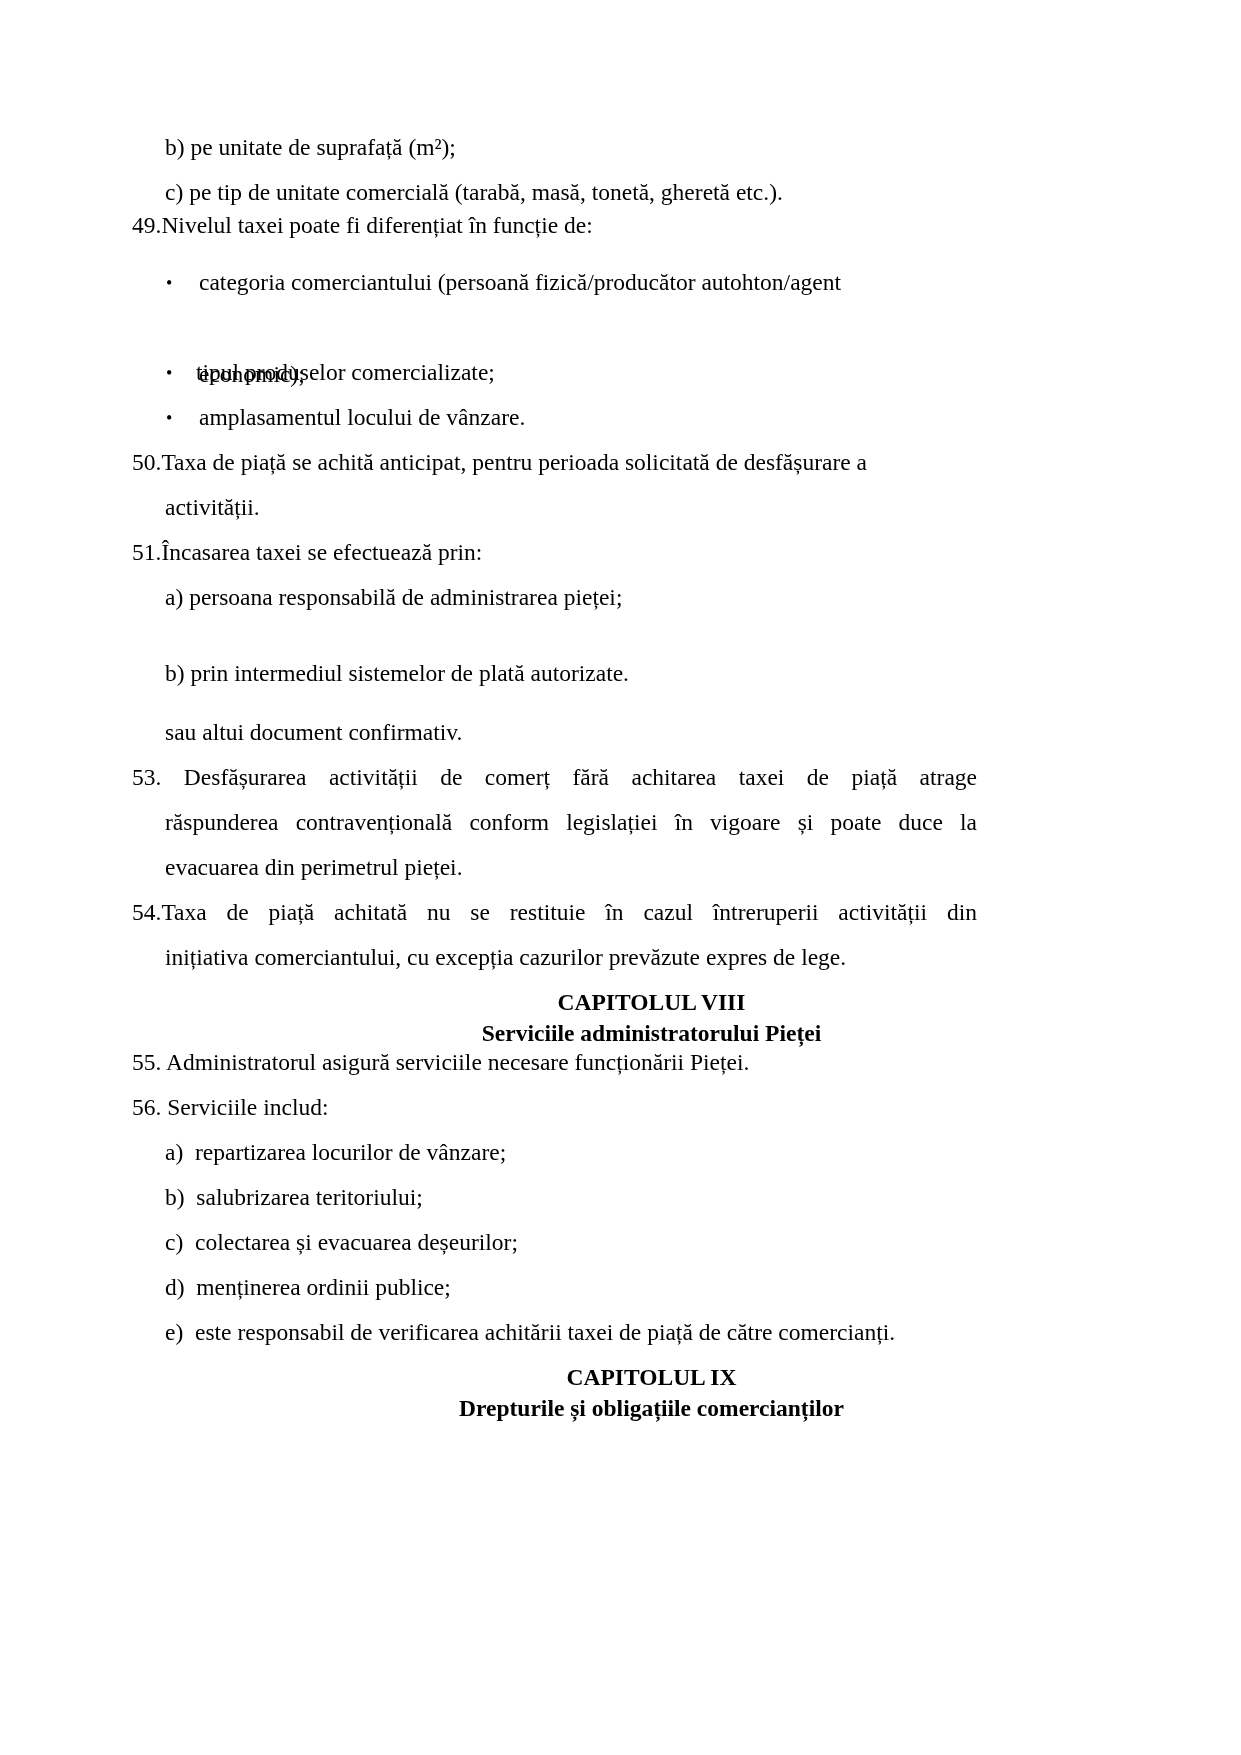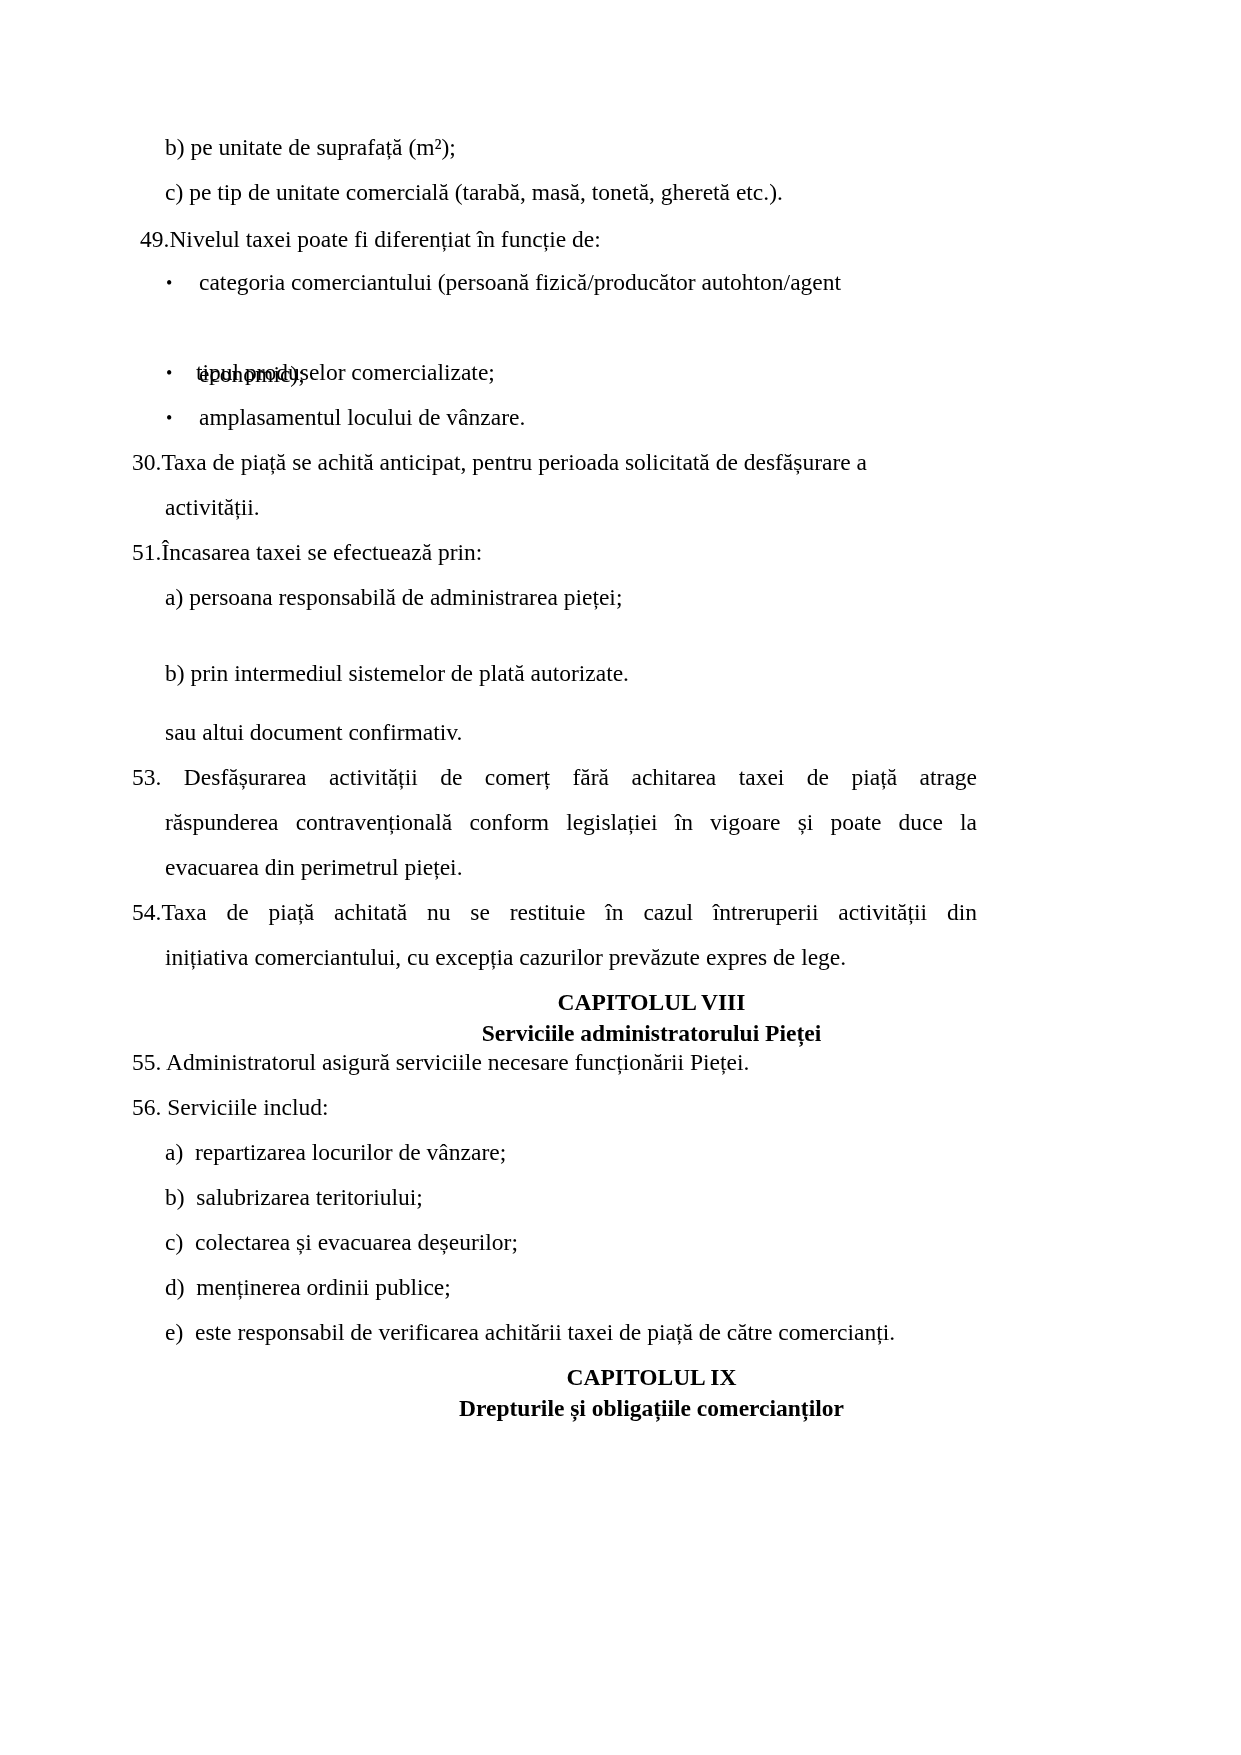--- a/index.html
+++ b/index.html
@@ -19,36 +19,36 @@
 
   <div class="line" style="left:165px; top:132px;">
     <span>b)</span>
     <span>pe unitate de suprafață (m²);</span>
   </div>
   <div class="line" style="left:165px; top:177px;">
     <span>c)</span>
     <span>pe tip de unitate comercială (tarabă, masă, tonetă, gheretă etc.).</span>
   </div>
 
-  <div class="line" style="left:132px; top:224px;margin-left:8px;">
+  <div class="line" style="left:132px; top:210px;">
     <span>49.</span><span>Nivelul taxei poate fi diferențiat în funcție de:</span>
   </div>
 
   <span class="bullet" style="left:166px; top:268px;">•</span>
   <div class="line" style="left:199px; top:267px;">categoria comerciantului (persoană fizică/producător autohton/agent</div>
   <div class="line" style="left:199px; top:312px;margin-top:47px;">economic);</div>
 
   <span class="bullet" style="left:166px; top:358px;">•</span>
   <div class="line" style="left:196px; top:357px;">tipul produselor comercializate;</div>
 
   <span class="bullet" style="left:166px; top:403px;">•</span>
   <div class="line" style="left:199px; top:402px;">amplasamentul locului de vânzare.</div>
 
   <div class="line" style="left:132px; top:447px;">
-    <span>30.</span><span>Taxa de piață se achită anticipat, pentru perioada solicitată de desfășurare a</span>
+    <span>50.</span><span>Taxa de piață se achită anticipat, pentru perioada solicitată de desfășurare a</span>
   </div>
   <div class="line" style="left:165px; top:492px;text-align:right;">activității.</div>
 
   <div class="line" style="left:132px; top:537px;">
     <span>51.</span><span>Încasarea taxei se efectuează prin:</span>
   </div>
   <div class="line" style="left:165px; top:582px;">
     <span>a)</span>
     <span>persoana responsabilă de administrarea pieței;</span>
   </div>

